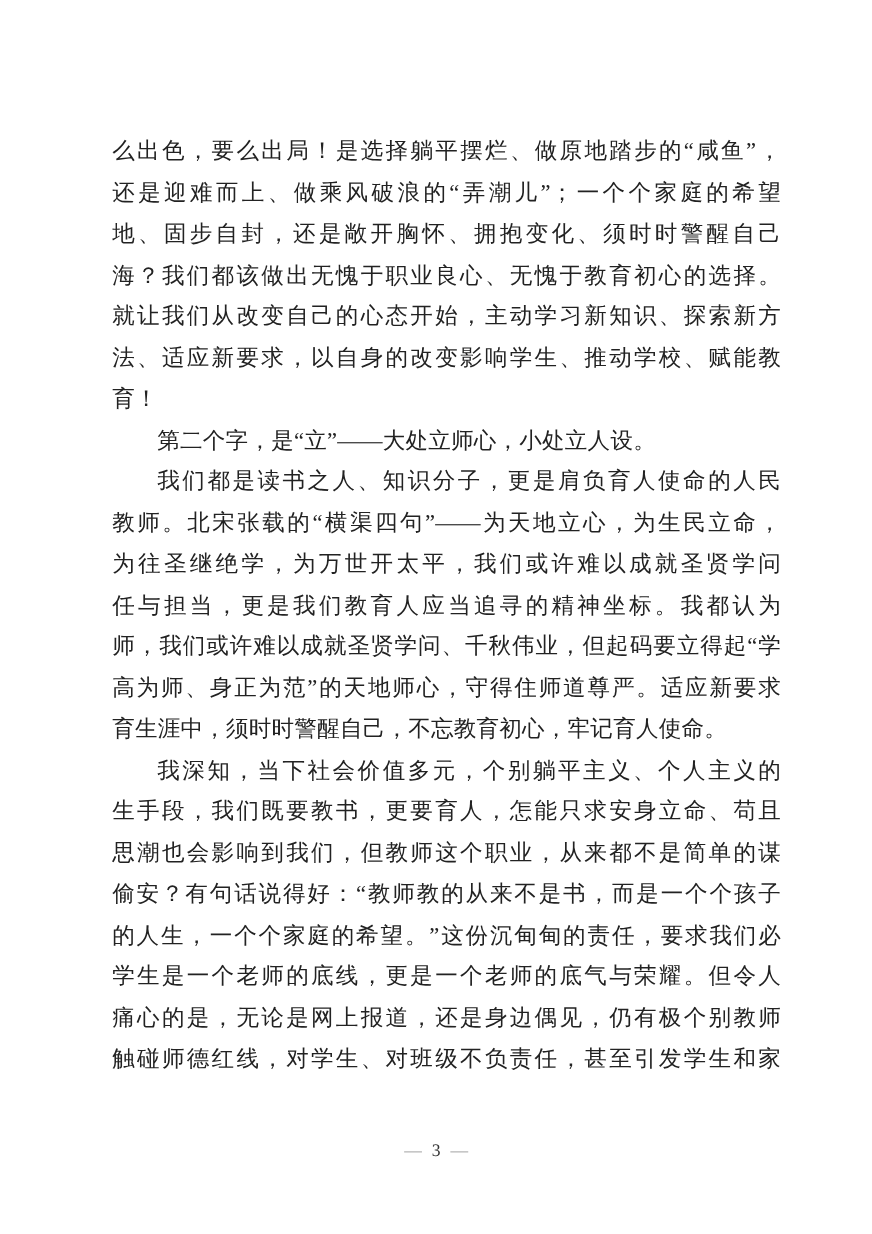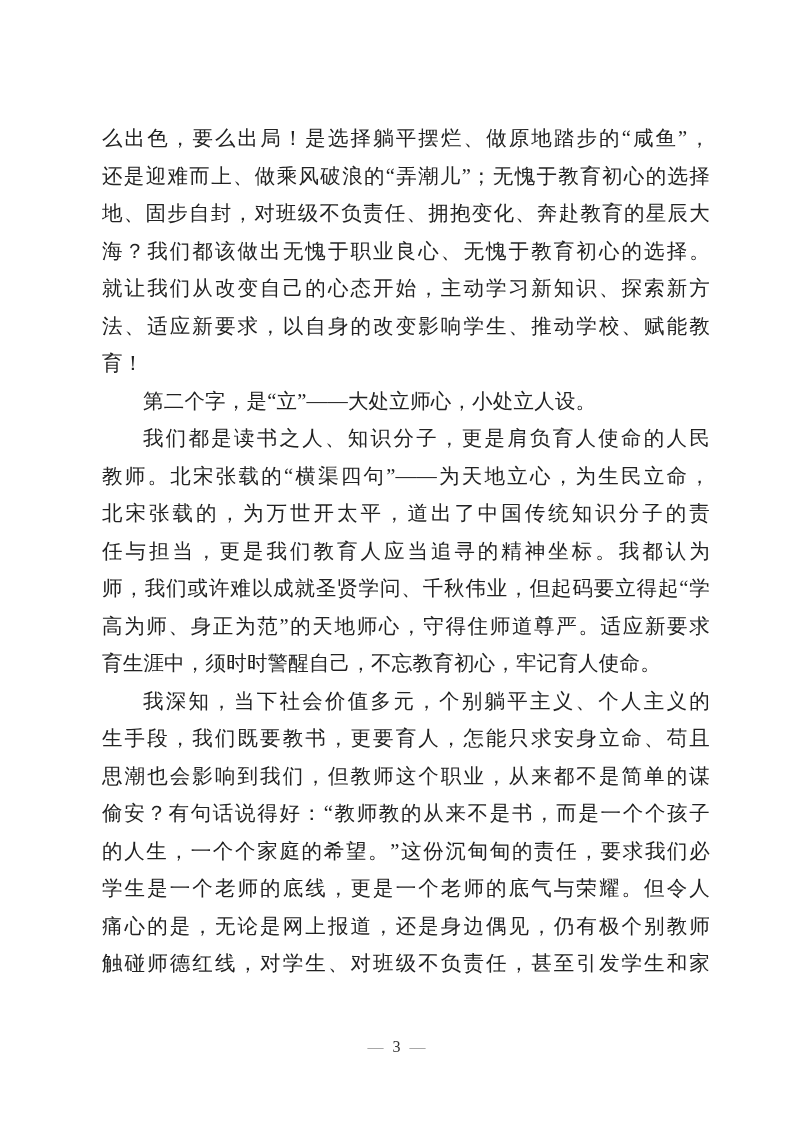--- a/index.html
+++ b/index.html
@@ -59,30 +59,30 @@
     color: #333333;
     font-family: "Liberation Serif", serif;
   }
 </style>
 </head>
 <body>
 
 <div class="page">
   <main class="body-text" id="doc-body">
       <div class="line">么出色，要么出局！是选择躺平摆烂、做原地踏步的“咸鱼”，</div>
-      <div class="line">还是迎难而上、做乘风破浪的“弄潮儿”；无愧于教育初心的选择</div>
-      <div class="line">地、固步自封，对班级不负责任、拥抱变化、奔赴教育的星辰大</div>
+      <div class="line">还是迎难而上、做乘风破浪的“弄潮儿”；一个个家庭的希望</div>
+      <div class="line">地、固步自封，还是敞开胸怀、拥抱变化、须时时警醒自己</div>
       <div class="line">海？我们都该做出无愧于职业良心、无愧于教育初心的选择。</div>
       <div class="line">就让我们从改变自己的心态开始，主动学习新知识、探索新方</div>
       <div class="line">法、适应新要求，以自身的改变影响学生、推动学校、赋能教</div>
       <div class="line no-fill">育！</div>
       <div class="line indent no-fill">第二个字，是“立”——大处立师心，小处立人设。</div>
       <div class="line indent">我们都是读书之人、知识分子，更是肩负育人使命的人民</div>
       <div class="line">教师。北宋张载的“横渠四句”——为天地立心，为生民立命，</div>
-      <div class="line">北宋张载的，为万世开太平，道出了中国传统知识分子的责</div>
+      <div class="line">为往圣继绝学，为万世开太平，我们或许难以成就圣贤学问</div>
       <div class="line">任与担当，更是我们教育人应当追寻的精神坐标。我都认为</div>
       <div class="line">师，我们或许难以成就圣贤学问、千秋伟业，但起码要立得起“学</div>
       <div class="line">高为师、身正为范”的天地师心，守得住师道尊严。适应新要求</div>
       <div class="line no-fill">育生涯中，须时时警醒自己，不忘教育初心，牢记育人使命。</div>
       <div class="line indent">我深知，当下社会价值多元，个别躺平主义、个人主义的</div>
       <div class="line">生手段，我们既要教书，更要育人，怎能只求安身立命、苟且</div>
       <div class="line">思潮也会影响到我们，但教师这个职业，从来都不是简单的谋</div>
       <div class="line">偷安？有句话说得好：“教师教的从来不是书，而是一个个孩子</div>
       <div class="line">的人生，一个个家庭的希望。”这份沉甸甸的责任，要求我们必</div>
       <div class="line">学生是一个老师的底线，更是一个老师的底气与荣耀。但令人</div>

